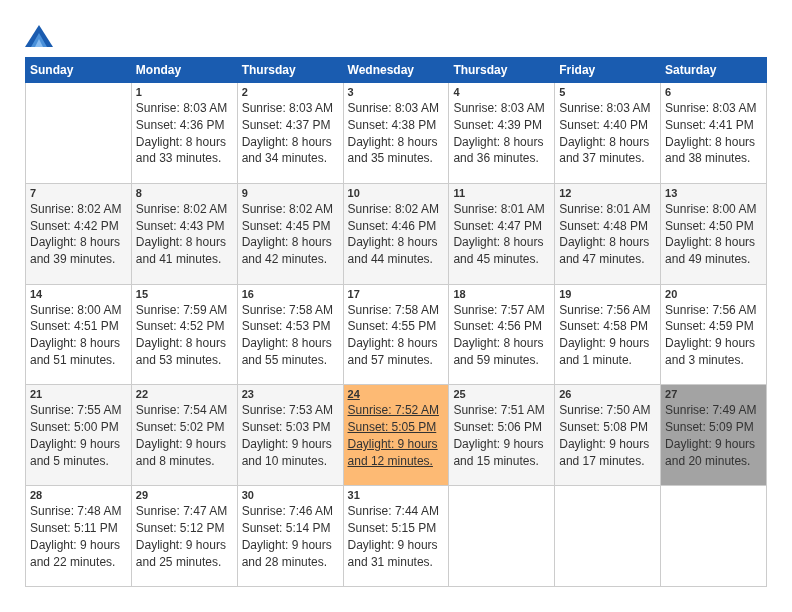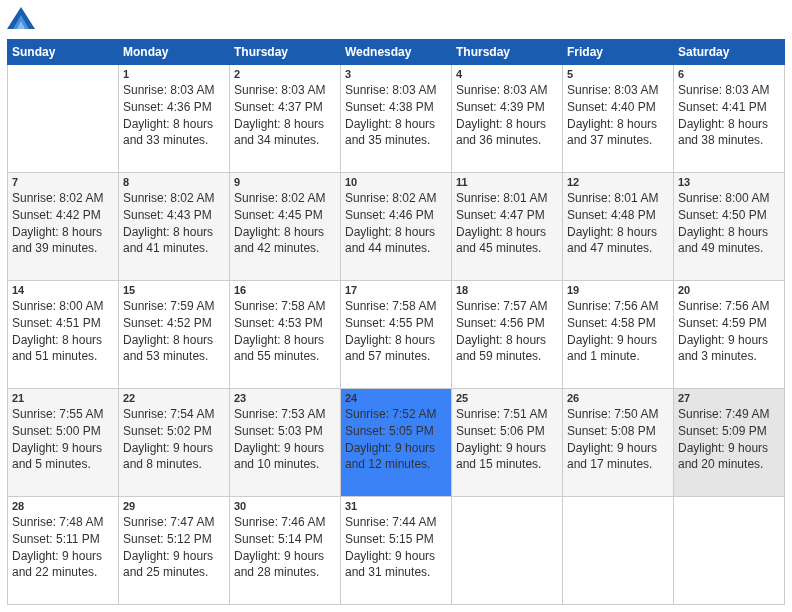--- a/index.html
+++ b/index.html
@@ -6,21 +6,21 @@
     body {
       width: 792px;
       height: 612px;
       font-family: Arial, sans-serif;
       background: #fff;
       overflow: hidden;
     }
     .page {
       width: 792px;
       height: 612px;
-      padding: 7px;
+      padding: 25px;
       display: flex;
       flex-direction: column;
     }
     .header {
       display: flex;
       justify-content: space-between;
       align-items: flex-start;
       margin-bottom: 10px;
     }
     .logo {
@@ -214,33 +214,33 @@
             <div class="day-info">Sunrise: 7:55 AM<br>Sunset: 5:00 PM<br>Daylight: 9 hours and 5 minutes.</div>
           </td>
           <td style="background-color: rgb(245, 245, 245);">
             <span class="day-number">22</span>
             <div class="day-info">Sunrise: 7:54 AM<br>Sunset: 5:02 PM<br>Daylight: 9 hours and 8 minutes.</div>
           </td>
           <td style="background-color: rgb(245, 245, 245);">
             <span class="day-number">23</span>
             <div class="day-info">Sunrise: 7:53 AM<br>Sunset: 5:03 PM<br>Daylight: 9 hours and 10 minutes.</div>
           </td>
-          <td style="background-color: #3b82f6;">
+          <td style="background-color: #fdba74; text-decoration: underline;">
             <span class="day-number">24</span>
             <div class="day-info">Sunrise: 7:52 AM<br>Sunset: 5:05 PM<br>Daylight: 9 hours and 12 minutes.</div>
           </td>
           <td style="background-color: rgb(245, 245, 245);">
             <span class="day-number">25</span>
             <div class="day-info">Sunrise: 7:51 AM<br>Sunset: 5:06 PM<br>Daylight: 9 hours and 15 minutes.</div>
           </td>
           <td style="background-color: rgb(245, 245, 245); margin-left: 44px;">
             <span class="day-number">26</span>
             <div class="day-info">Sunrise: 7:50 AM<br>Sunset: 5:08 PM<br>Daylight: 9 hours and 17 minutes.</div>
           </td>
-          <td style="background-color: #e5e5e5;">
+          <td style="background-color: #a3a3a3;">
             <span class="day-number">27</span>
             <div class="day-info">Sunrise: 7:49 AM<br>Sunset: 5:09 PM<br>Daylight: 9 hours and 20 minutes.</div>
           </td>
         </tr>
         <tr>
           <td>
             <span class="day-number">28</span>
             <div class="day-info">Sunrise: 7:48 AM<br>Sunset: 5:11 PM<br>Daylight: 9 hours and 22 minutes.</div>
           </td>
           <td>

